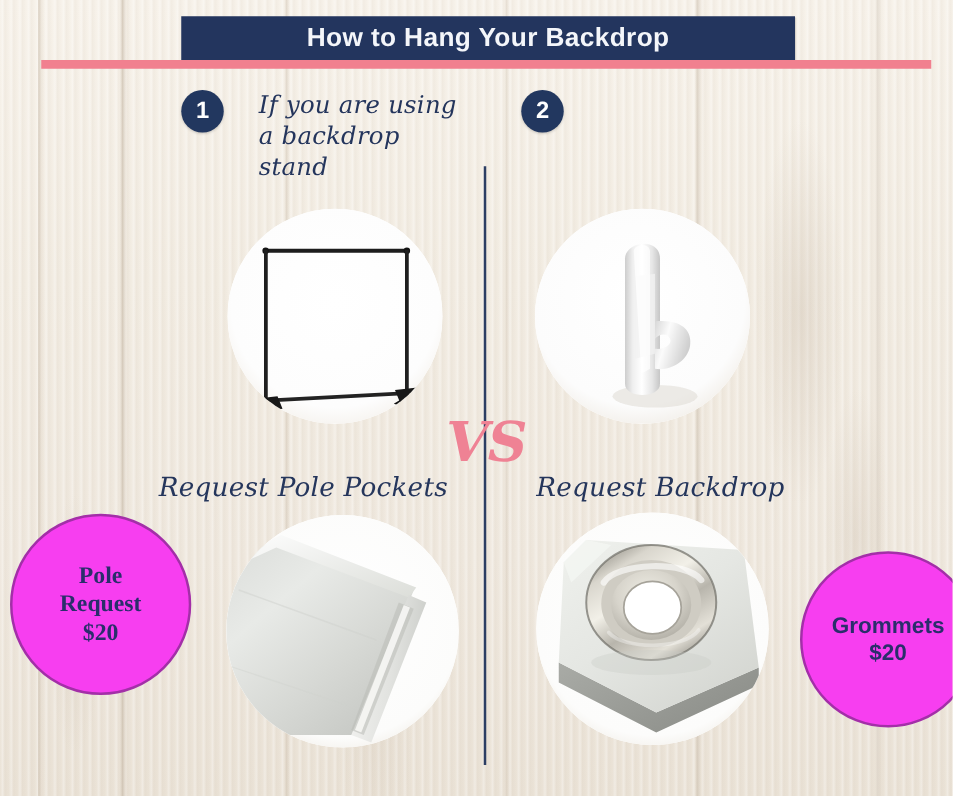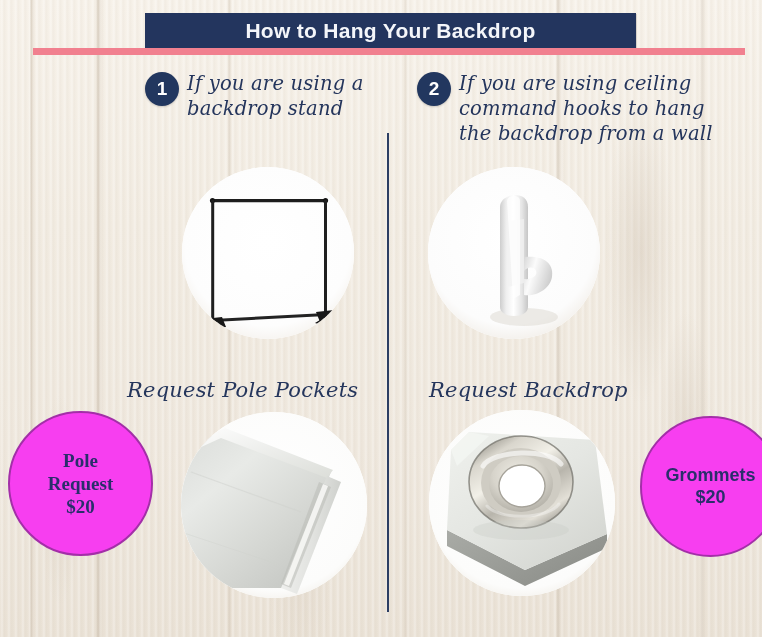--- a/index.html
+++ b/index.html
@@ -111,21 +111,21 @@
     color: #ffffff;
     font-size: 19px;
     font-weight: bold;
     display: flex;
     align-items: center;
     justify-content: center;
     margin-top: 1px;
     box-shadow: 0 1px 2px rgba(0,0,0,0.18);
   }
   .step-text {
-    margin-left: 8px;
+    margin-left: 28px;
     color: #24355c;
     font-size: 19.5px;
     line-height: 25px;
     font-style: italic;
     font-family: "DejaVu Serif", serif;
     letter-spacing: 0.2px;
   }
 
   
   .divider {
@@ -201,21 +201,21 @@
     display: flex;
     flex-direction: column;
     align-items: center;
     justify-content: center;
     color: #2a2e6b;
     font-weight: bold;
     text-align: center;
     line-height: 1.22;
   }
   .pb-left  { left: 8px;  top: 411px; width: 141px; height: 141px; font-size: 19px; font-family: Liberation Serif, serif; }
-  .pb-right { left: 640px; top: 416px; width: 137px; height: 137px; font-size: 18px; }
+  .pb-right { left: 640px; top: 441px; width: 137px; height: 137px; font-size: 18px; }
   .pb-line { display: block; white-space: nowrap; }
 </style>
 </head>
 <body>
 
 <div id="canvas">
 
   <div class="wood-base"></div>
 
   <div class="header-bar">
@@ -223,21 +223,20 @@
   </div>
   <div class="pink-rule"></div>
 
   <div class="step step-1">
     <div class="step-badge">1</div>
     <div class="step-text">If you are using a backdrop stand</div>
   </div>
 
   <div class="step step-2">
     <div class="step-badge">2</div>
-    <div class="step-text">If you are using ceiling command hooks to hang the backdrop from a wall</div>
   </div>
 
   <div class="divider"></div>
 
   <div class="photo-circle pc-stand">
     <div class="pc-inner">
       <svg class="stand-svg" width="172" height="172" viewBox="0 0 172 172" aria-hidden="true">
         <defs>
           <radialGradient id="whiteVig" cx="50%" cy="44%" r="62%">
             <stop offset="0%" stop-color="#ffffff"></stop>
@@ -399,20 +398,21 @@
         <ellipse cx="93" cy="76" rx="23" ry="21" fill="none" stroke="#a6a39a" stroke-width="1.4"></ellipse>
 
         <path d="M54 56 C64 40 120 38 132 54" stroke="#ffffff" stroke-width="5" fill="none" opacity="0.6" stroke-linecap="round"></path>
         <path d="M58 96 C70 110 118 110 130 94" stroke="#ffffff" stroke-width="3" fill="none" opacity="0.35" stroke-linecap="round"></path>
 
         <ellipse cx="92" cy="120" rx="48" ry="10" fill="#c9cbc6" opacity="0.35"></ellipse>
       </svg>
     </div>
   </div>
 
+  <div class="vs-mark">VS</div>
 
   <div class="req-label req-left">Request Pole Pockets</div>
   <div class="req-label req-right">Request Backdrop</div>
 
   <div class="price-badge pb-left">
     <span class="pb-line">Pole</span>
     <span class="pb-line">Request</span>
     <span class="pb-line">$20</span>
   </div>
 

